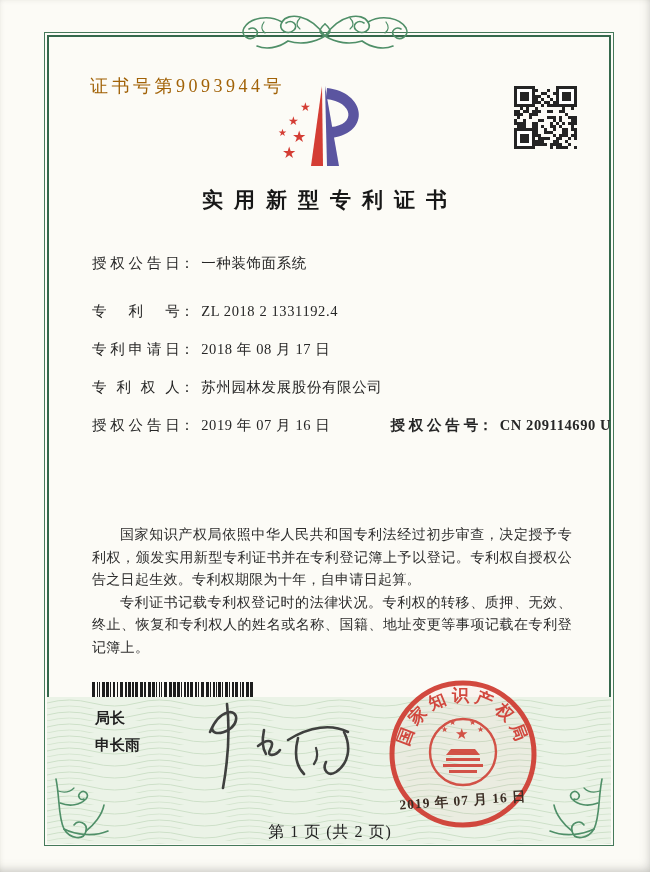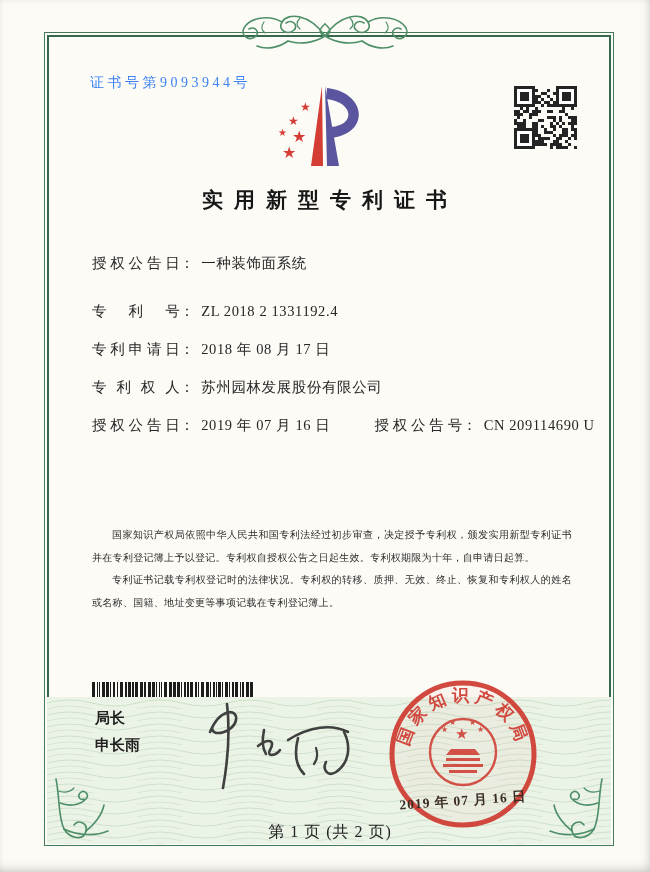--- a/index.html
+++ b/index.html
@@ -9,34 +9,34 @@
     font-family:"Liberation Serif","DejaVu Serif",serif;
     box-shadow:inset -5px -7px 12px -7px rgba(95,95,90,.45), inset 2px 2px 6px -4px rgba(120,120,115,.3);
   }
   .frame{position:absolute; left:44px; top:32px; width:570px; height:814px;
     border:1px solid #45795a; box-sizing:border-box;}
   .frame-inner{position:absolute; inset:2px; border:2px solid #35684c;}
   .ornament-top{position:absolute; left:230px; top:6px; width:190px; height:56px; z-index:3;}
   .corner-fl{position:absolute; width:62px; height:66px; z-index:3;}
   .corner-fl.left{left:50px; top:777px;}
   .corner-fl.right{left:546px; top:777px; transform:scaleX(-1);}
-  .cert-no{position:absolute; left:90px; top:74px; font-size:14px; letter-spacing:3.5px; color:#3b82f6; z-index:2;}
+  .cert-no{position:absolute; left:90px; top:74px; font-size:18px; letter-spacing:3.5px; color:#a16207; z-index:2;}
   .logo{position:absolute; left:270px; top:80px; width:108px; height:90px; z-index:2;}
   .qr{position:absolute; left:514px; top:86px; width:63px; height:63px; z-index:2;}
   .title{position:absolute; left:45px; top:186px; width:570px; text-align:center;
     font-size:21px; font-weight:700; letter-spacing:11px; color:#171717; z-index:2;}
   .fields{position:absolute; left:92px; top:253px; width:486px; z-index:2; font-size:14.5px; color:#262626;}
   .frow{line-height:21px; margin-bottom:17px; white-space:nowrap;}
   .frow.first{margin-bottom:27px;}
   .flabel{display:inline-block; width:6.05em; text-align:justify; text-align-last:justify; -moz-text-align-last:justify; vertical-align:top;}
   .fcolon{display:inline-block; margin-right:7px;}
   .fvalue{letter-spacing:.6px;}
-  .grant2{margin-left:44px;}
+  .grant2{margin-left:60px;font-weight:bold;}
   .paras{position:absolute; left:92px; top:524px; width:480px; z-index:2;
-    font-size:10px; line-height:22.6px; color:#2d2d2d; text-align:justify;}
+    font-size:14px; line-height:22.6px; color:#2d2d2d; text-align:justify;}
   .paras p{margin:0; text-indent:2em; letter-spacing:.3px;}
   .barcode{position:absolute; left:92px; top:682px; width:166px; height:15px; z-index:2;}
   .wave-zone{position:absolute; left:47px; top:697px; width:564px; height:147px; z-index:1;}
   .signer{position:absolute; left:95px; top:704px; z-index:2;
     font-family:"Liberation Sans","DejaVu Sans",sans-serif; font-weight:600; font-size:15px; color:#222; line-height:27px;}
   .signature{position:absolute; left:180px; top:696px; width:180px; height:96px; z-index:2;}
   .seal{position:absolute; left:385px; top:676px; width:156px; height:156px; z-index:3; opacity:.92;}
   .seal-date{position:absolute; left:380px; top:792px; width:166px; text-align:center; z-index:4;
     font-size:13.5px; font-weight:700; color:#3b2d24; transform:rotate(-4deg); letter-spacing:1px;}
   .footer{position:absolute; left:45px; top:822px; width:570px; text-align:center; z-index:2;

